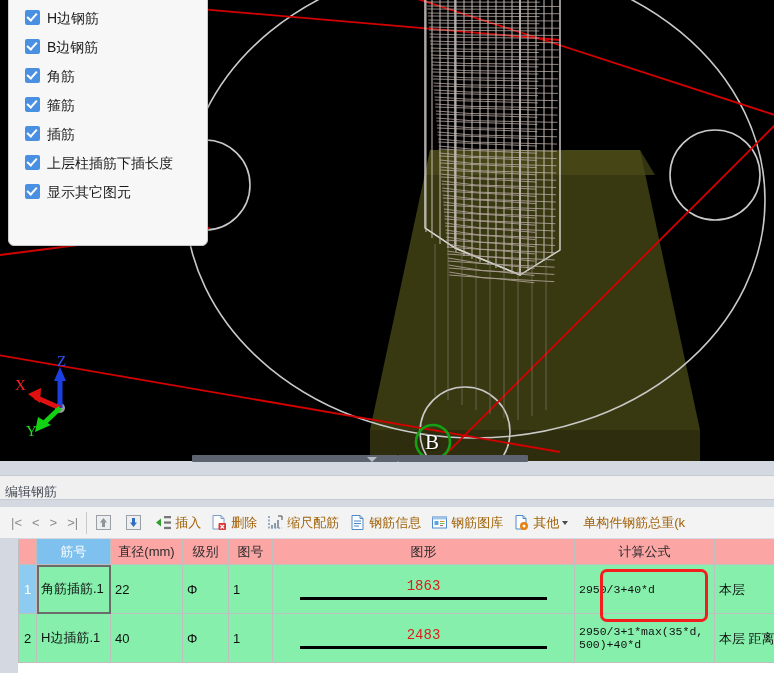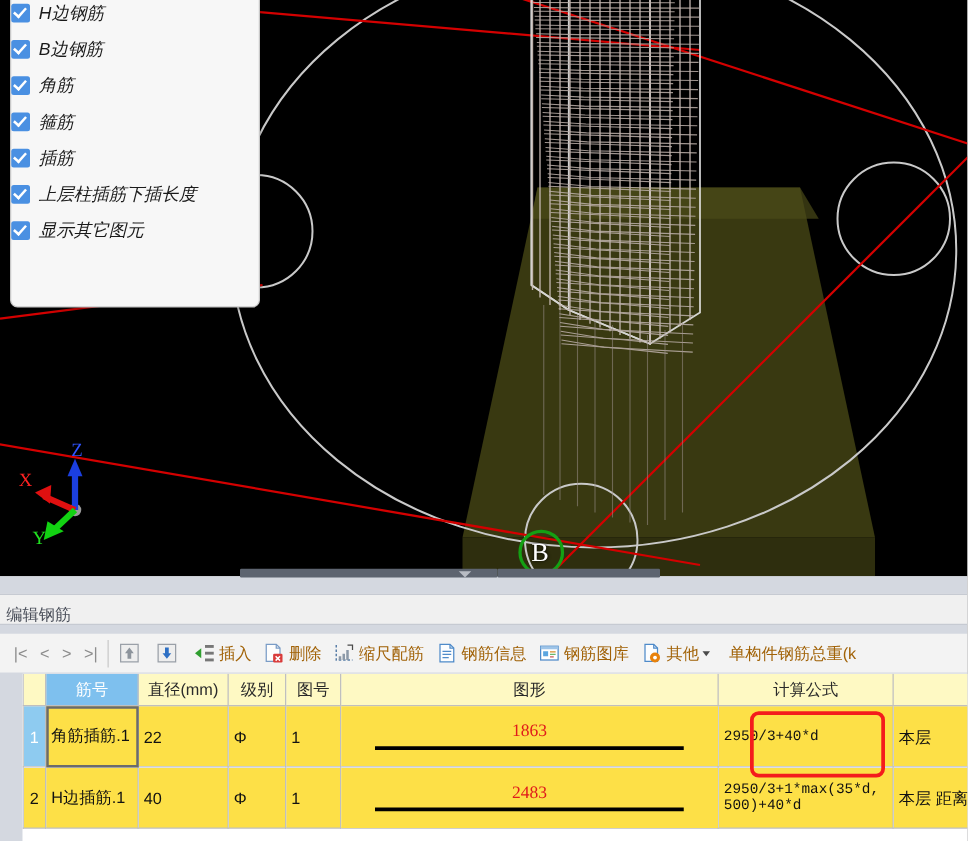--- a/index.html
+++ b/index.html
@@ -37,25 +37,24 @@
     background: #f7f7f7;
     border: 1px solid #c8c8c8;
     border-radius: 6px;
     box-shadow: 0 1px 3px rgba(0,0,0,0.35);
     box-sizing: border-box;
     padding: 14px 0 0 0;
     z-index: 20;
   }
   .opt-row {
     display: flex;
-    align-items: flex-start;
+    align-items: center;
     height: 29px;
-    padding-left: 0;
+    padding-left: 16px;
     cursor: default;
-    font-style: italic;
   }
   .cbx {
     width: 15px;
     height: 15px;
     border-radius: 2px;
     background: #4a90e2;
     position: relative;
     flex: 0 0 auto;
     margin-right: 7px;
   }
@@ -210,35 +209,35 @@
     overflow: hidden;
     background: #ffffff;
   }
   table.rebar {
     border-collapse: collapse;
     table-layout: fixed;
     width: 790px;
     font-size: 13px;
   }
   table.rebar th {
-    background: #fef9c3;
+    background: #fca5a5;
     border: 1px solid #bfbfbf;
     border-top: none;
     height: 25px;
     font-weight: normal;
     color: #2a2a2a;
     font-size: 13px;
     padding: 0;
   }
   table.rebar th.sel-head {
     background: #7ec0ee;
     color: #ffffff;
   }
   table.rebar td {
-    background: #fde047;
+    background: #86efac;
     border: 1px solid #bfbfbf;
     height: 48px;
     padding: 0 4px;
     vertical-align: middle;
     color: #111111;
     font-size: 13px;
     overflow: hidden;
   }
   td.rownum {
     background: #ffffff;
@@ -258,21 +257,21 @@
   }
   .shape-cell {
     position: relative;
     text-align: center;
   }
   .shape-num {
     color: #e01b1b;
     font-size: 14px;
     display: block;
     margin-bottom: 3px;
-    font-family: Liberation Serif, serif;
+    font-family: Liberation Mono, monospace;
   }
   .shape-line {
     height: 3px;
     background: #000000;
     margin: 0 auto;
     width: 84%;
   }
   .formula {
     font-family: Liberation Mono, monospace;
     font-size: 11.5px;

